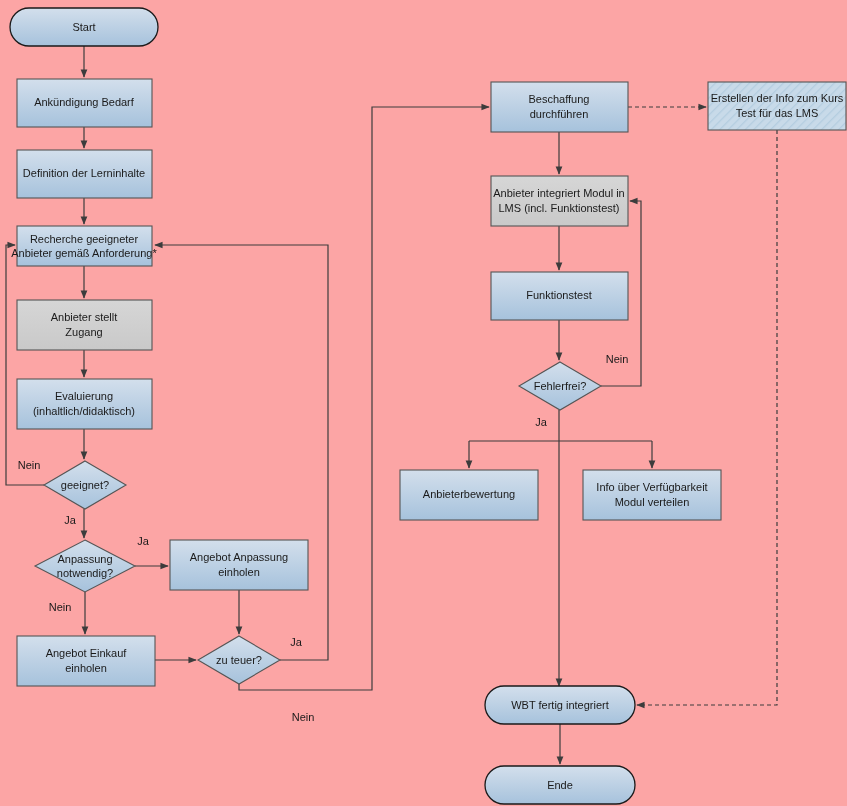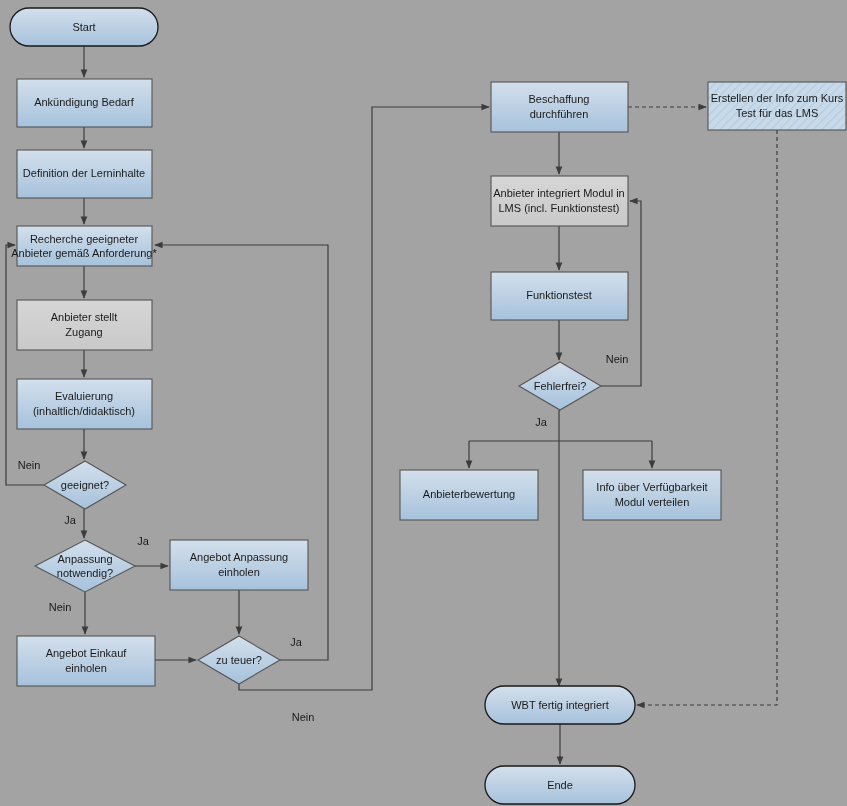--- a/index.html
+++ b/index.html
@@ -1,17 +1,17 @@
 <!DOCTYPE html>
 <html><head>
 <meta charset="utf-8">
 <style>
   html,body{margin:0;padding:0;background:#ffffff;}
   body{font-family:"Liberation Sans",sans-serif;}
-  #canvas{position:relative;width:847px;height:806px;background:#a3a3a3;overflow:hidden;}
+  #canvas{position:relative;width:847px;height:806px;background:#fca5a5;overflow:hidden;}
   svg{display:block;}
   .nodeText{font-family:"Liberation Sans",sans-serif;font-size:11px;fill:#1a1a1a;text-anchor:middle;dominant-baseline:middle;}
   .edgeText{font-family:"Liberation Sans",sans-serif;font-size:11px;fill:#1a1a1a;text-anchor:middle;dominant-baseline:middle;}
   .ln{stroke:#3c3c3c;stroke-width:1.2;fill:none;}
   .lnd{stroke:#3c3c3c;stroke-width:1.2;fill:none;stroke-dasharray:4 3;}
 </style>
 </head>
 <body>
 
 <div id="canvas">

